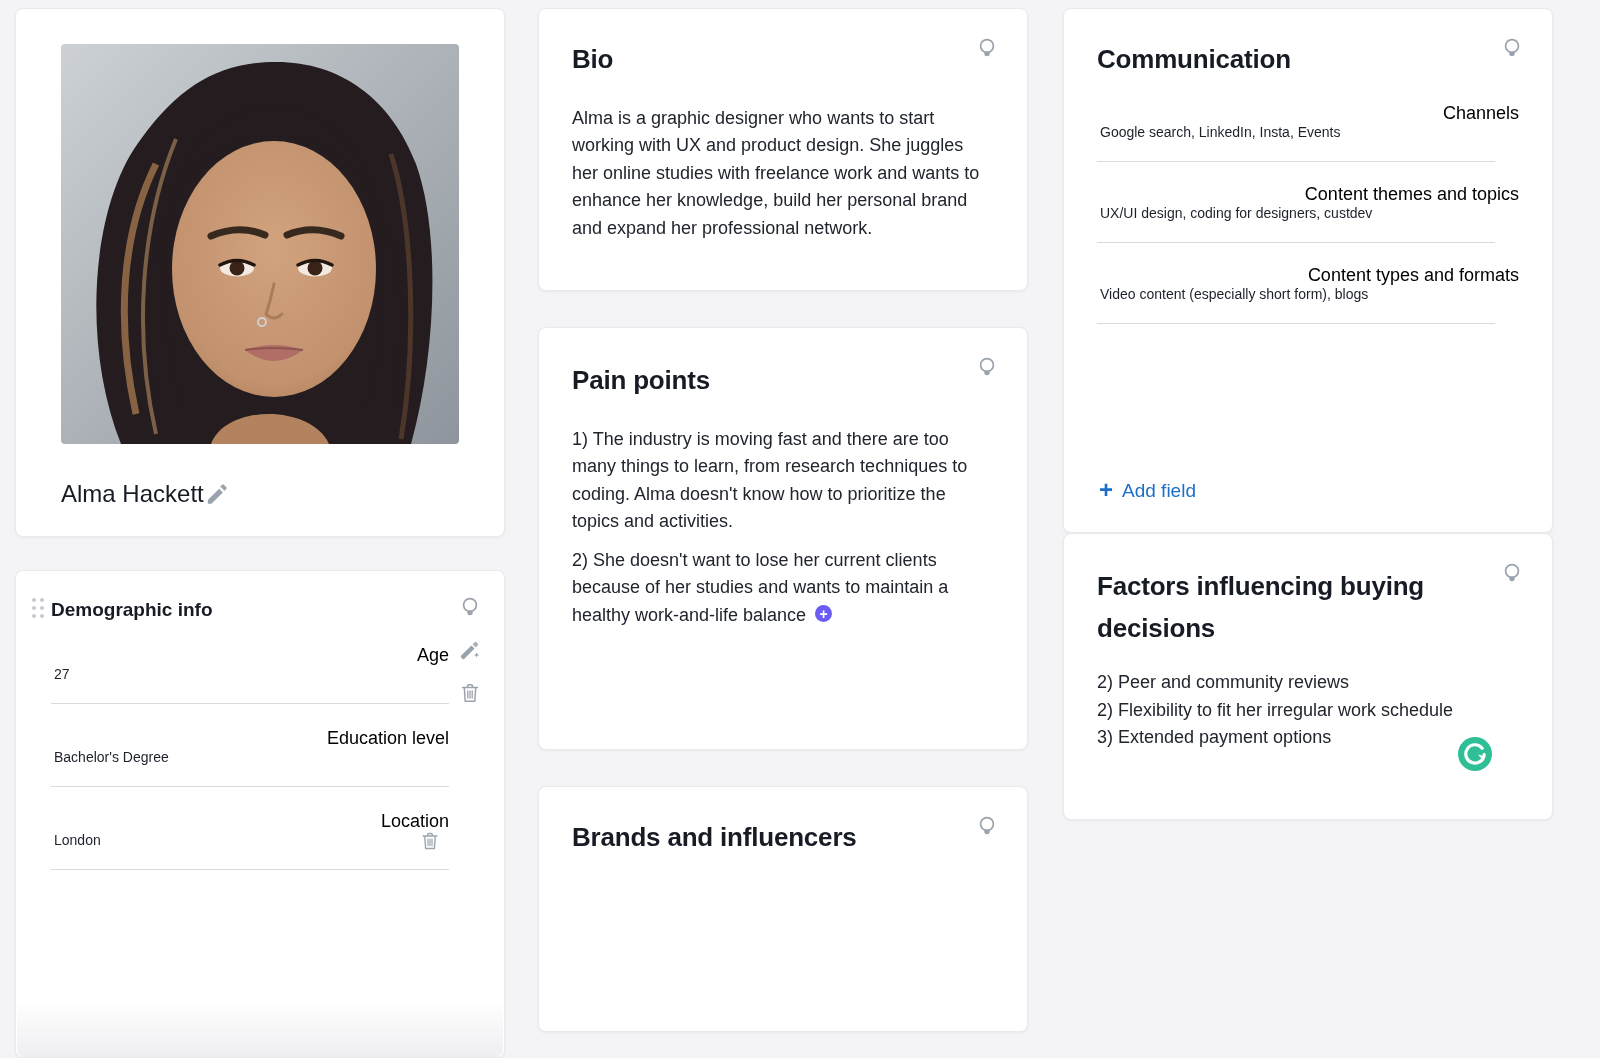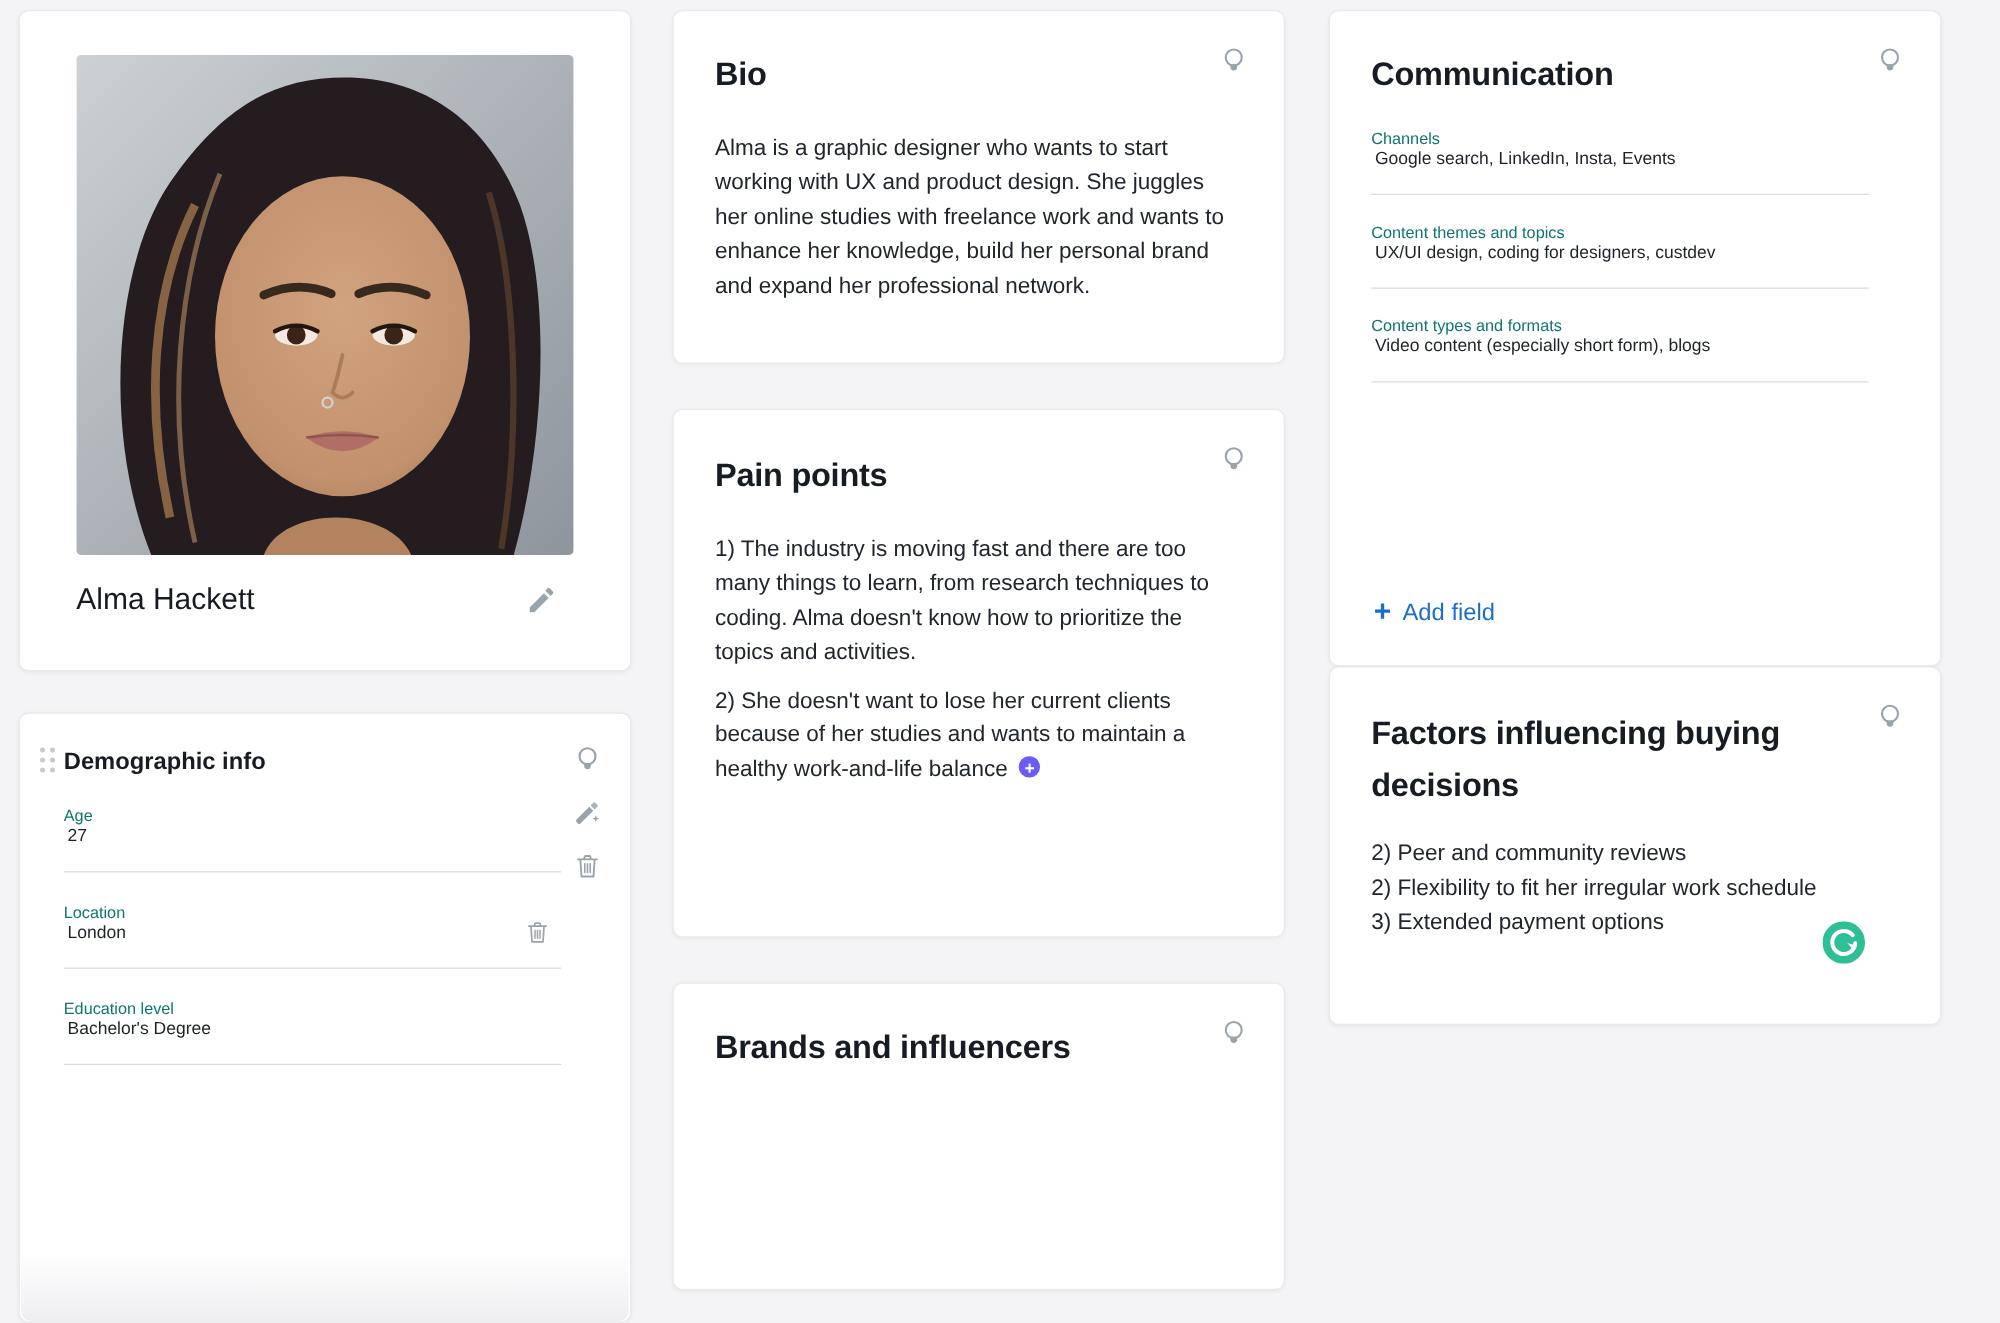--- a/index.html
+++ b/index.html
@@ -30,21 +30,21 @@
   .body-text { font-size:18px; line-height:27.5px; color:#20252e; margin-top:24px; }
 
   
   .hint { position:absolute; top:26px; right:28px; width:24px; height:26px; cursor:pointer; }
 
   
   .photo-card { height:529px; padding:35px 45px; }
   .photo {
     width:398px; height:400px; border-radius:4px; overflow:hidden; display:block; cursor:pointer;
   }
-  .name-row { display:flex; align-items:center; justify-content:space-between; margin-top:22px; }
+  .name-row { display:flex; align-items:center; margin-top:36px; }
   .persona-name { font-size:24px; font-weight:500; color:#171b24; }
   .pencil-btn { width:26px; height:26px; cursor:pointer; margin-right:13px; }
 
   
   .demo-card { height:488px; padding:28px 35px; }
   .demo-card::after {
     content:""; position:absolute; left:1px; right:1px; bottom:0; height:55px;
     background:linear-gradient(to bottom, rgba(255,255,255,0), #eeeef1);
     border-radius:0 0 8px 8px; pointer-events:none;
   }
@@ -52,21 +52,21 @@
     position:absolute; left:16px; top:27px;
     display:grid; grid-template-columns:4px 4px; grid-auto-rows:4px; gap:4px;
     cursor:grab;
   }
   .drag-handle i { width:4px; height:4px; border-radius:50%; background:#c5c9d1; }
   .demo-title { font-size:19px; font-weight:700; color:#171b24; }
   .icon-stack { position:absolute; top:24px; right:22px; display:flex; flex-direction:column; gap:19px; align-items:center; }
   .icon-btn { width:24px; height:24px; cursor:pointer; }
 
   .field { width:398px; position:relative; margin-top:24px; }
-  .field-label { font-size:13px; color:#0f766e; }
+  .field-label { font-size:18px; color:#000000;text-align:right; }
   .field-value {
     font-size:14px; color:#1c212b; padding:0 0 21px 3px;
     border-bottom:1px solid #d8dbe0; cursor:text;
     white-space:nowrap; overflow:hidden;
   }
   .field .row-trash { position:absolute; bottom:18px; width:22px; height:22px; cursor:pointer; }
   .trash-location { right:8px; }
 
   
   .bio-card { height:283px; }
@@ -202,30 +202,30 @@
           <use href="#ic-trash"></use>
         </svg>
     </div>
 
     <div class="field">
       <div class="field-label">Age</div>
       <div class="field-value">27</div>
     </div>
 
     <div class="field">
+      <div class="field-label">Education level</div>
+      <div class="field-value">Bachelor's Degree</div>
+    </div>
+
+    <div class="field">
       <div class="field-label">Location</div>
       <div class="field-value">London</div>
       <svg class="row-trash trash-location" viewBox="0 0 24 24">
           <use href="#ic-trash"></use>
         </svg>
-    </div>
-
-    <div class="field">
-      <div class="field-label">Education level</div>
-      <div class="field-value">Bachelor's Degree</div>
     </div>
   </div>
 </div>
 
 <div class="col col2">
 
   <div class="card bio-card">
     <div class="card-title">Bio</div>
     <svg class="hint" viewBox="0 0 24 24">
         <use href="#ic-bulb"></use>

